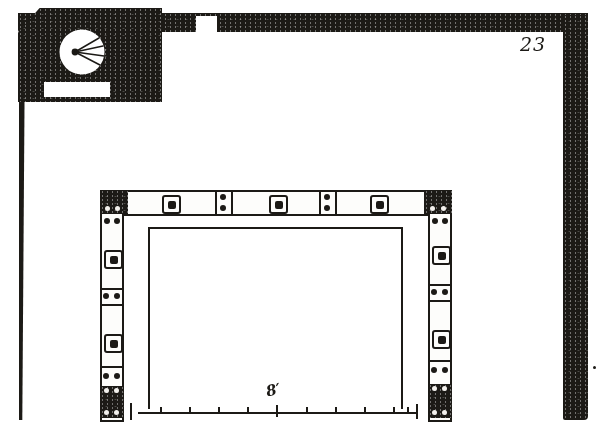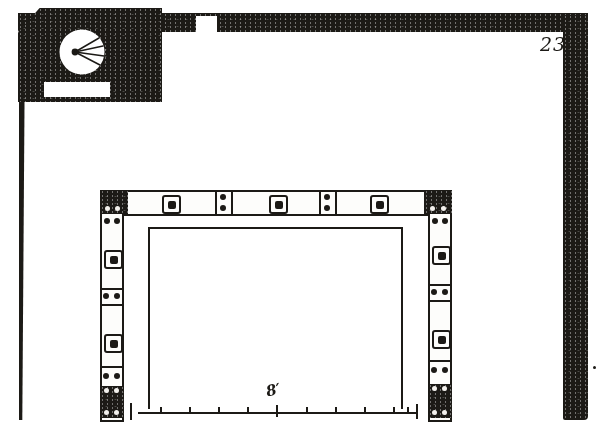--- a/index.html
+++ b/index.html
@@ -63,21 +63,21 @@
       <g stroke="#1c1a16" stroke-width="1.5" stroke-linecap="round">
         <line x1="16" y1="23" x2="40" y2="9"></line>
         <line x1="16" y1="23" x2="44" y2="17"></line>
         <line x1="16" y1="23" x2="45" y2="27"></line>
         <line x1="16" y1="23" x2="41" y2="36"></line>
       </g>
     </svg>
     <div class="abs" style="left:26px; top:74px; width:66px; height:15px; background:#ffffff;"></div>
   </div>
 
-  <div class="page-number" style="left:540px; top:33px;">23</div>
+  <div class="page-number" style="left:520px; top:33px;">23</div>
 
   <div class="rail" style="left:100px; top:190px; width:352px; height:26px;"></div>
   <div class="rail" style="left:100px; top:190px; width:24px; height:232px;"></div>
   <div class="rail" style="left:428px; top:190px; width:24px; height:232px;"></div>
 
   <div class="abs" style="left:148px; top:227px; width:255px; height:182px; border:2px solid #1c1a16; border-bottom:none; box-sizing:border-box;"></div>
 
   <div class="ink" style="left:100px; top:190px; width:28px; height:24px;"></div>
   <div class="ink" style="left:424px; top:190px; width:28px; height:24px;"></div>
   <div class="ink" style="left:100px; top:386px; width:24px; height:32px;"></div>

